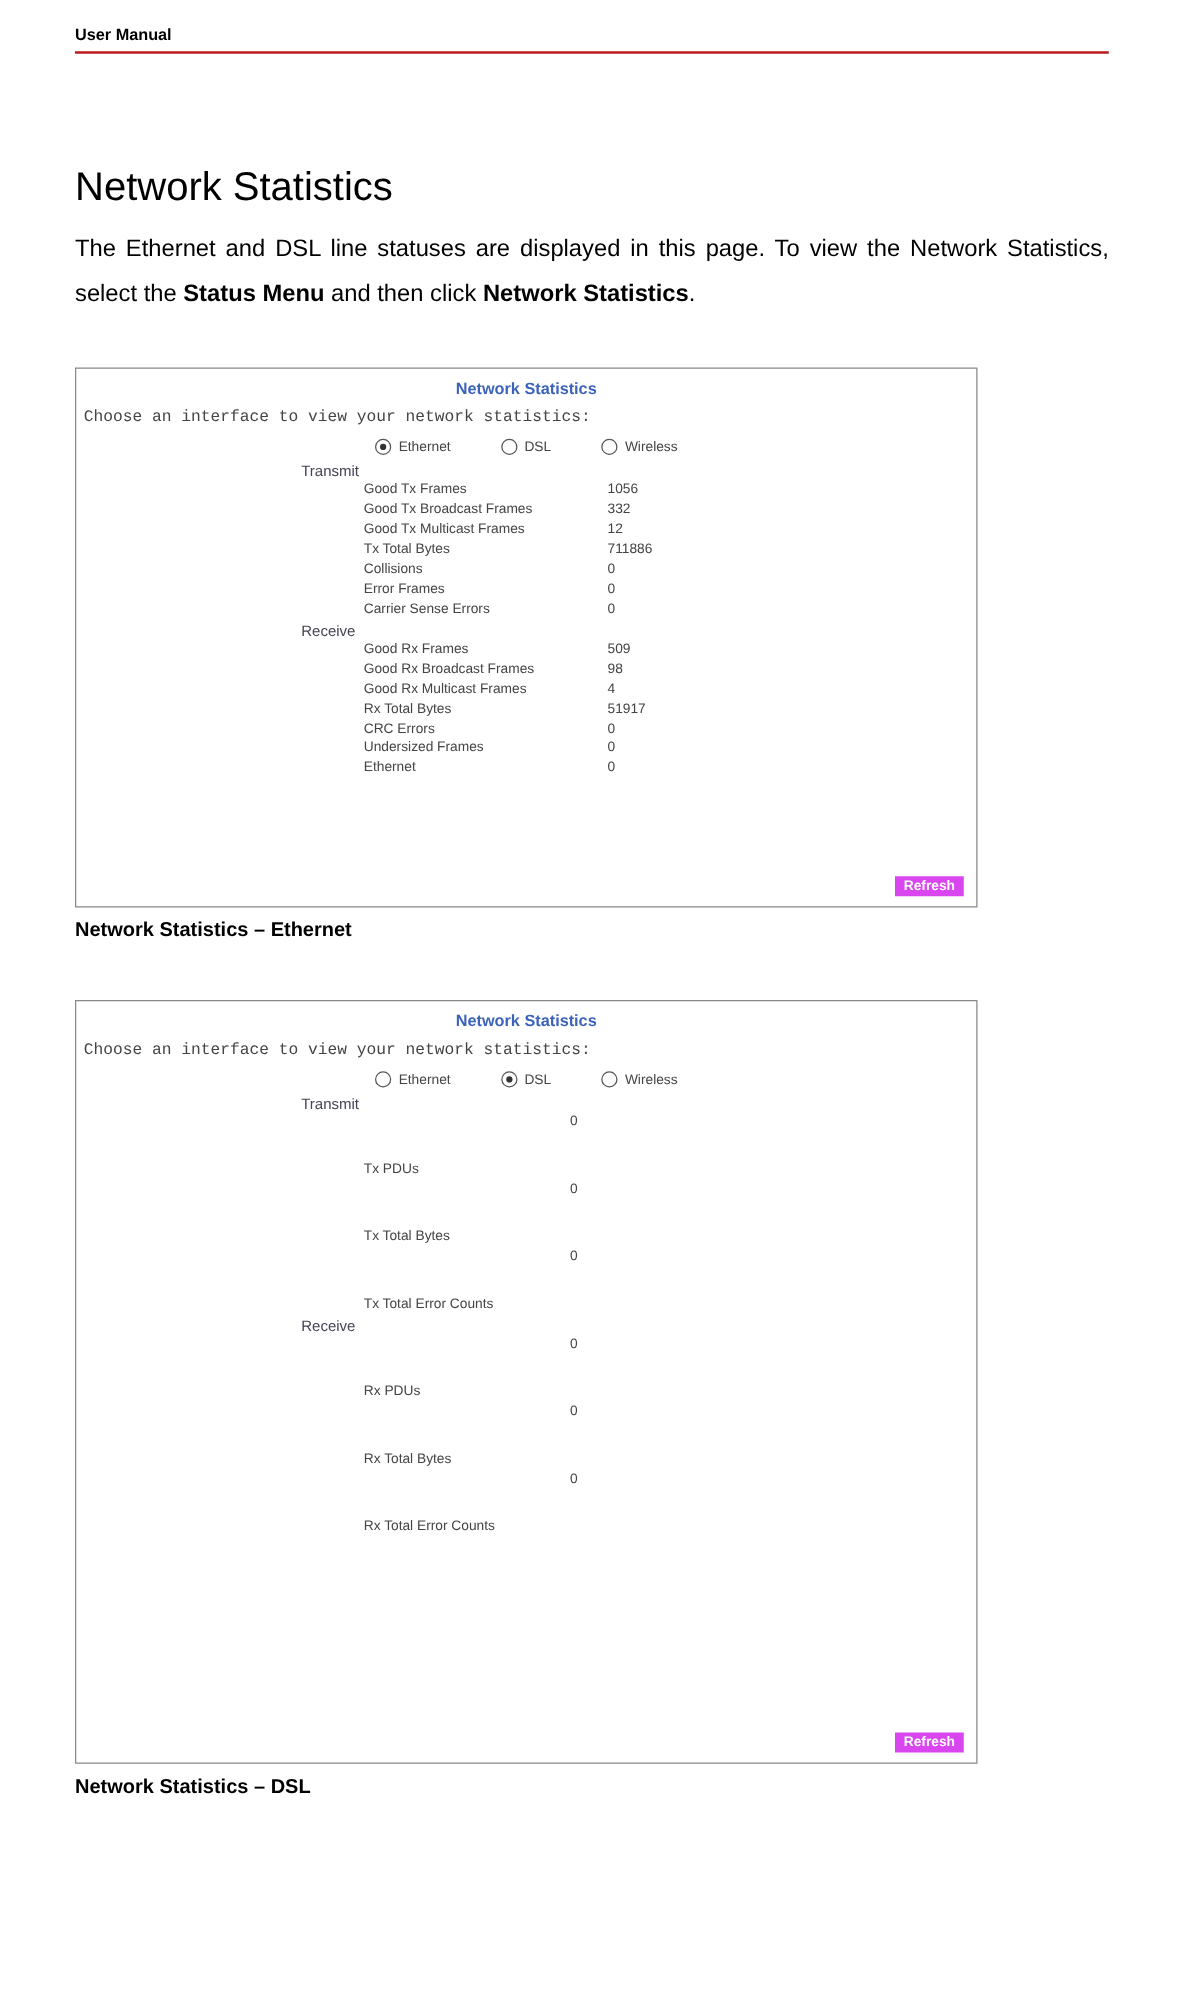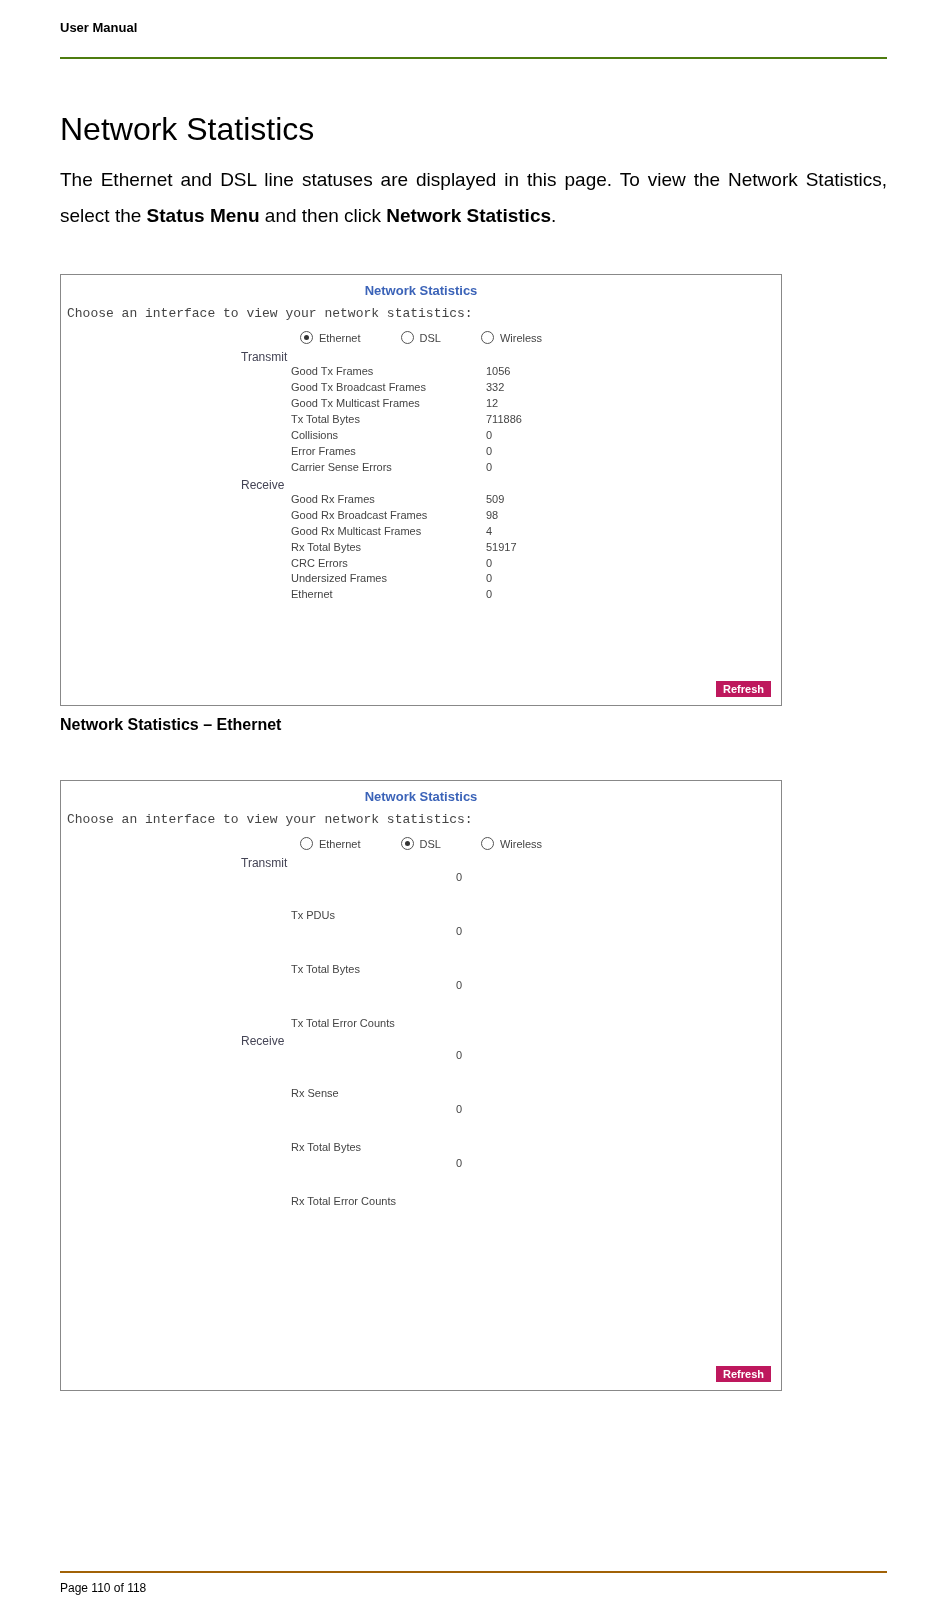--- a/index.html
+++ b/index.html
@@ -10,23 +10,23 @@
     color: #000;
     width: 947px;
   }
   .page {
     padding: 20px 60px 30px 60px;
     box-sizing: border-box;
   }
   .header {
     font-size: 13px;
     font-weight: bold;
-    padding-bottom: 22px;
-    border-bottom: 2px solid #4d7c0f;
-    margin-bottom: 52px;
+    padding-bottom: 6px;
+    border-bottom: 2px solid #b91c1c;
+    margin-bottom: 88px;
   }
   .section-title {
     font-size: 32px;
     font-weight: normal;
     margin-bottom: 14px;
   }
   .body-text {
     font-size: 19px;
     line-height: 1.9;
     text-align: justify;
@@ -100,21 +100,21 @@
     width: 195px;
     padding-left: 40px;
   }
   .stat-val {
     width: 80px;
   }
   .refresh-btn {
     position: absolute;
     bottom: 8px;
     right: 10px;
-    background: #be185d;
+    background: #d946ef;
     color: #fff;
     font-size: 11px;
     font-weight: bold;
     padding: 2px 7px;
     cursor: pointer;
   }
   .caption {
     font-size: 16px;
     font-weight: bold;
     margin-top: 10px;
@@ -266,32 +266,33 @@
         </div>
       <div class="stat-row">
           <span class="stat-label">Tx Total Error Counts</span>
           <span class="stat-val">0</span>
         </div>
     </div>
 
     <div class="stats-group-label">Receive</div>
     <div class="stats-block">
       <div class="stat-row">
-          <span class="stat-label">Rx Sense</span>
+          <span class="stat-label">Rx PDUs</span>
           <span class="stat-val">0</span>
         </div>
       <div class="stat-row">
           <span class="stat-label">Rx Total Bytes</span>
           <span class="stat-val">0</span>
         </div>
       <div class="stat-row">
           <span class="stat-label">Rx Total Error Counts</span>
           <span class="stat-val">0</span>
         </div>
     </div>
 
     <div class="spacer-bottom"></div>
     <div class="refresh-btn">Refresh</div>
   </div>
+  <div class="caption" style="margin-bottom:0">Network Statistics – DSL</div>
 
   <div class="footer-line">Page 110 of 118</div>
 
 </div>
 
 </body></html>

